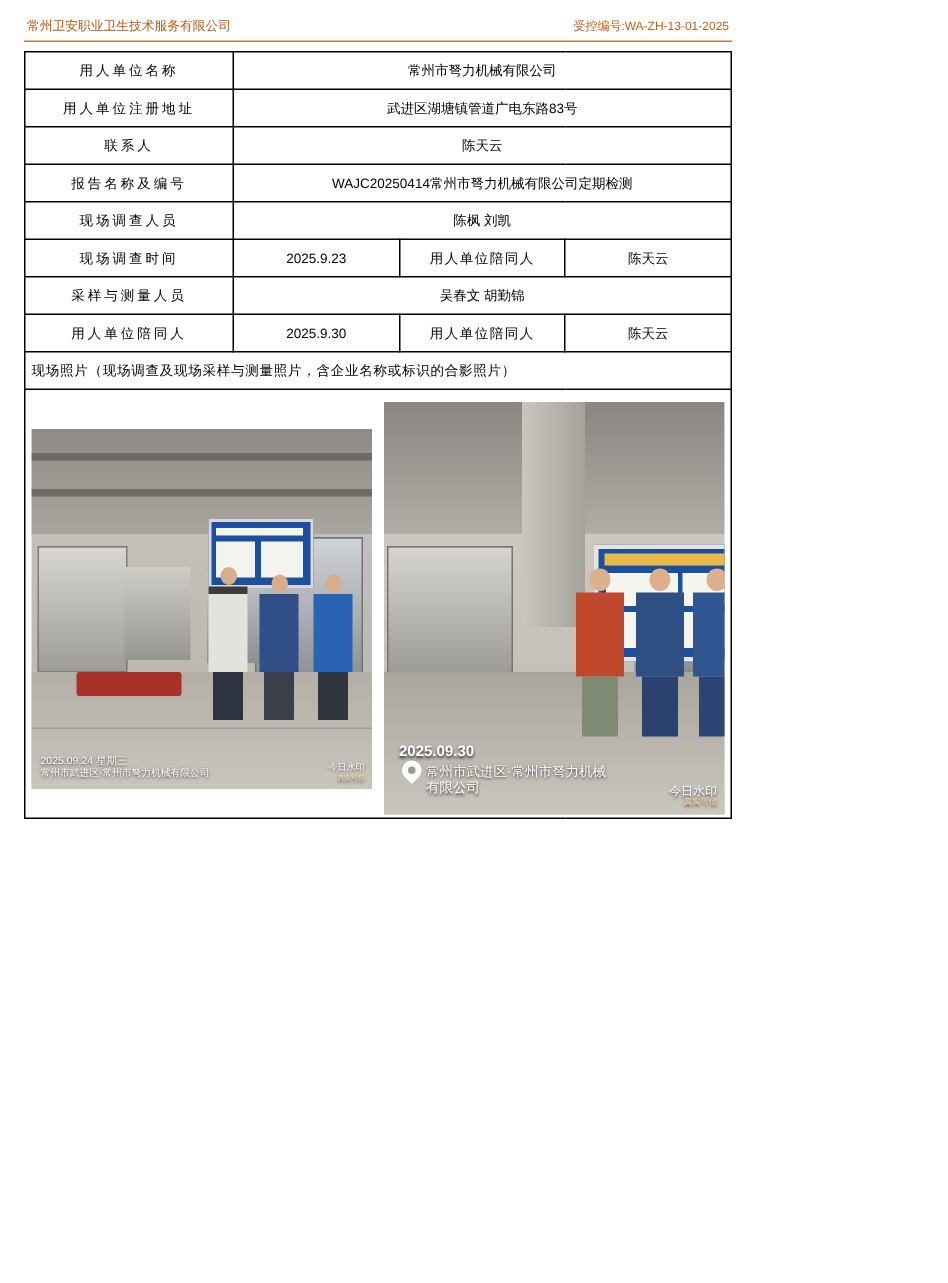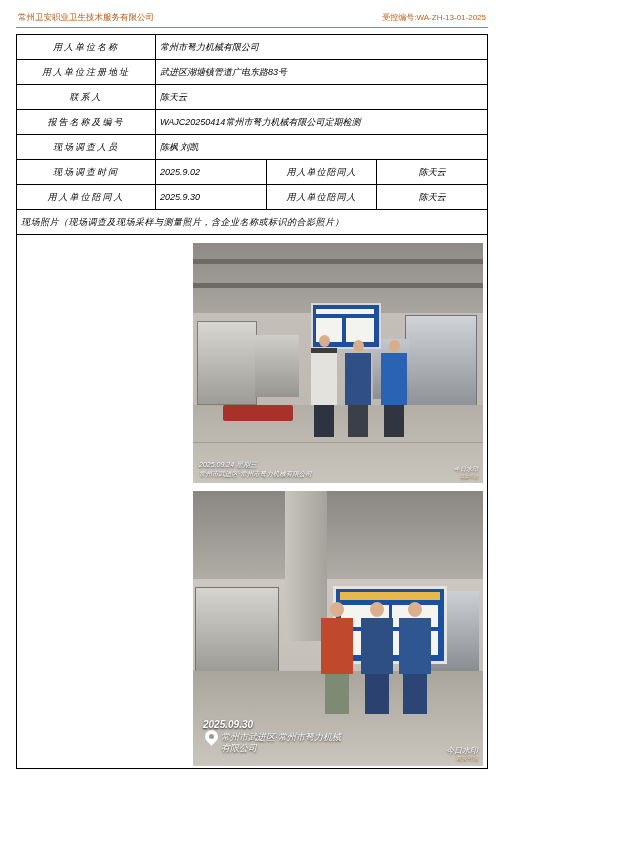--- a/index.html
+++ b/index.html
@@ -47,37 +47,36 @@
     font-size: 17px;
     font-weight: bold;
     letter-spacing: 1px;
     margin: 4px 0 8px 0;
     font-family: "Liberation Serif", serif;
   }
   table.main {
     width: 100%;
     border-collapse: collapse;
     table-layout: fixed;
-    font-style: italic;
   }
   table.main td {
     border: 1px solid #000;
     font-size: 9px;
     height: 20px;
     padding: 2px 4px;
     vertical-align: middle;
     font-family: "Liberation Sans", sans-serif;
   }
   td.label {
     width: 130px;
     text-align: center;
     letter-spacing: 2px;
   }
   td.value {
-    text-align: left;
+    text-align: center;
     padding-left: 8px;
   }
   td.mid-label {
     width: 115px;
     text-align: center;
     letter-spacing: 1px;
   }
   td.mid-value {
     width: 95px;
     text-align: center;
@@ -88,22 +87,21 @@
     height: 22px;
     letter-spacing: 0.5px;
   }
   td.photos-body {
     height: 555px;
     vertical-align: top;
     padding: 0;
   }
   .photo-wrap {
     display: flex;
-    flex-direction: column;
-    align-items: flex-end;
+    align-items: center;
     padding-top: 6px;
     gap: 8px;
   }
 
   
   .photo {
     position: relative;
     overflow: hidden;
   }
   .p1 {
@@ -301,23 +299,27 @@
     <tr>
       <td class="label">报告名称及编号</td>
       <td class="value" colspan="3">WAJC20250414常州市弩力机械有限公司定期检测</td>
     </tr>
     <tr>
       <td class="label">现场调查人员</td>
       <td class="value" colspan="3">陈枫  刘凯</td>
     </tr>
     <tr>
       <td class="label">现场调查时间</td>
-      <td class="value">2025.9.02</td>
+      <td class="value">2025.9.23</td>
       <td class="mid-label">用人单位陪同人</td>
       <td class="mid-value">陈天云</td>
+    </tr>
+    <tr>
+      <td class="label">采样与测量人员</td>
+      <td class="value" colspan="3">吴春文  胡勤锦</td>
     </tr>
     <tr>
       <td class="label">用人单位陪同人</td>
       <td class="value">2025.9.30</td>
       <td class="mid-label">用人单位陪同人</td>
       <td class="mid-value">陈天云</td>
     </tr>
     <tr>
       <td class="photos-head" colspan="4">现场照片（现场调查及现场采样与测量照片，含企业名称或标识的合影照片）</td>
     </tr>

